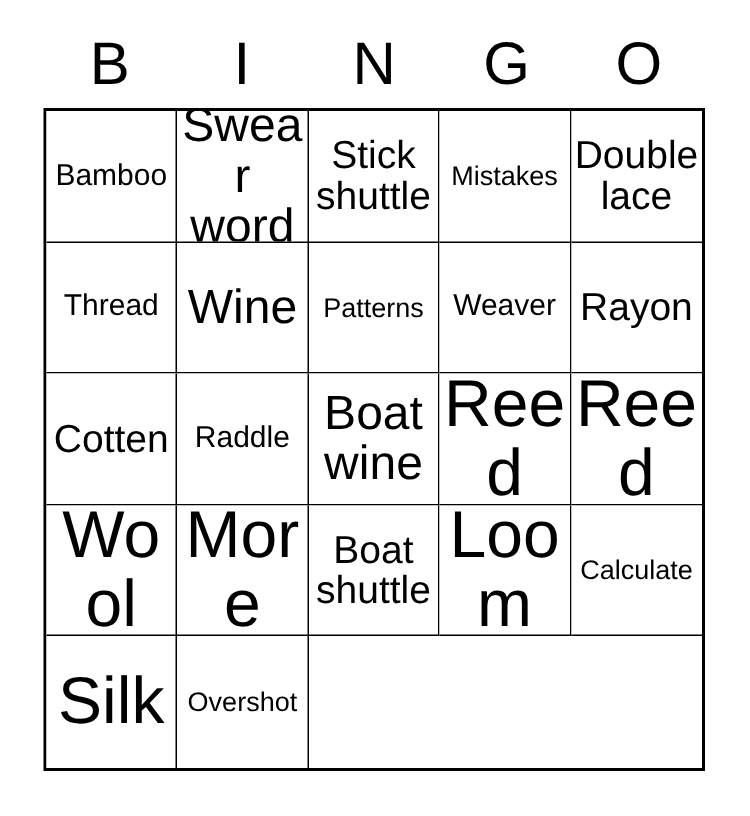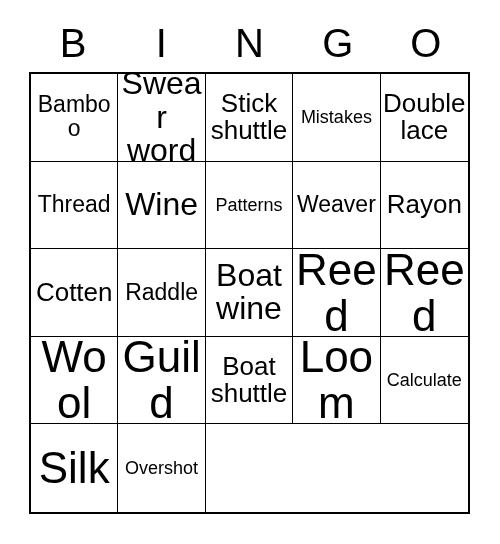--- a/index.html
+++ b/index.html
@@ -76,21 +76,21 @@
     display: block;
     width: 100%;
     line-height: 1.04;
     color: #000000;
     word-wrap: break-word;
   }
 
   
   .sz-xs .cell-text { font-size: 16px; }
   .sz-s  .cell-text { font-size: 18px; }
-  .sz-m  .cell-text { font-size: 23px; }
+  .sz-m  .cell-text { font-size: 20px; }
   .sz-l  .cell-text { font-size: 26px; }
   .sz-xl .cell-text { font-size: 32px; }
   .sz-xxl .cell-text { font-size: 44px; }
 </style>
 </head>
 <body>
 
 <div class="card">
 
   <div class="bingo-header">
@@ -147,21 +147,21 @@
     <div class="cell sz-xxl">
         <span class="cell-text">Reed</span>
       </div>
     <div class="cell sz-xxl">
         <span class="cell-text">Reed</span>
       </div>
     <div class="cell sz-xxl">
         <span class="cell-text">Wool</span>
       </div>
     <div class="cell sz-xxl">
-        <span class="cell-text">Guild</span>
+        <span class="cell-text">More</span>
       </div>
 
     <div class="cell sz-l">
         <span class="cell-text">Boat shuttle</span>
       </div>
     <div class="cell sz-xxl">
         <span class="cell-text">Loom</span>
       </div>
     <div class="cell sz-s">
         <span class="cell-text">Calculate</span>

